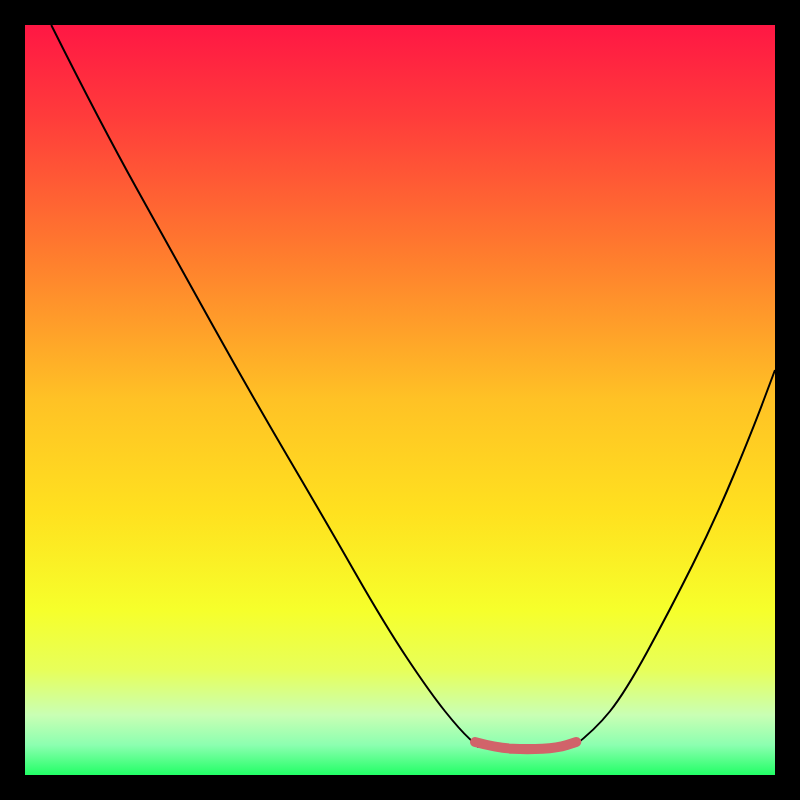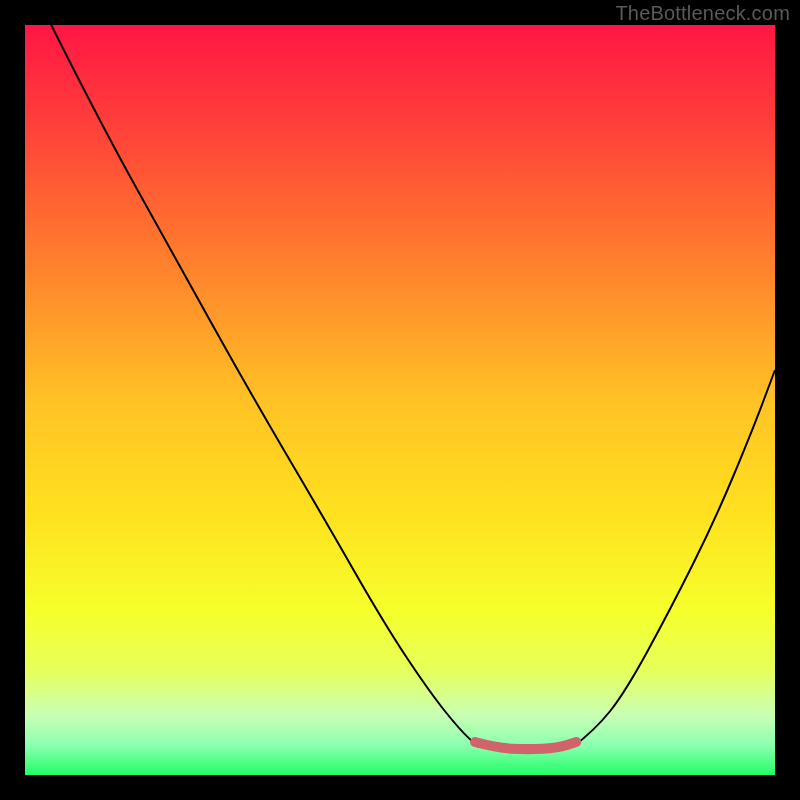--- a/index.html
+++ b/index.html
@@ -37,21 +37,20 @@
   svg {
     width: 100%;
     height: 100%;
     display: block;
   }
 </style>
 </head>
 <body>
 
 <div class="frame">
-  <div class="watermark">TheBottleneck.com</div>
 
   <div class="plot-wrap">
     <svg id="chart-svg" viewBox="0 0 100 100" preserveAspectRatio="none">
       <defs>
         <linearGradient id="bg-grad" x1="0" y1="0" x2="0" y2="1">
             <stop offset="0%" stop-color="#ff1744"></stop>
             <stop offset="12%" stop-color="#ff3b3b"></stop>
             <stop offset="30%" stop-color="#ff7a2e"></stop>
             <stop offset="50%" stop-color="#ffc225"></stop>
             <stop offset="65%" stop-color="#ffe11f"></stop>

